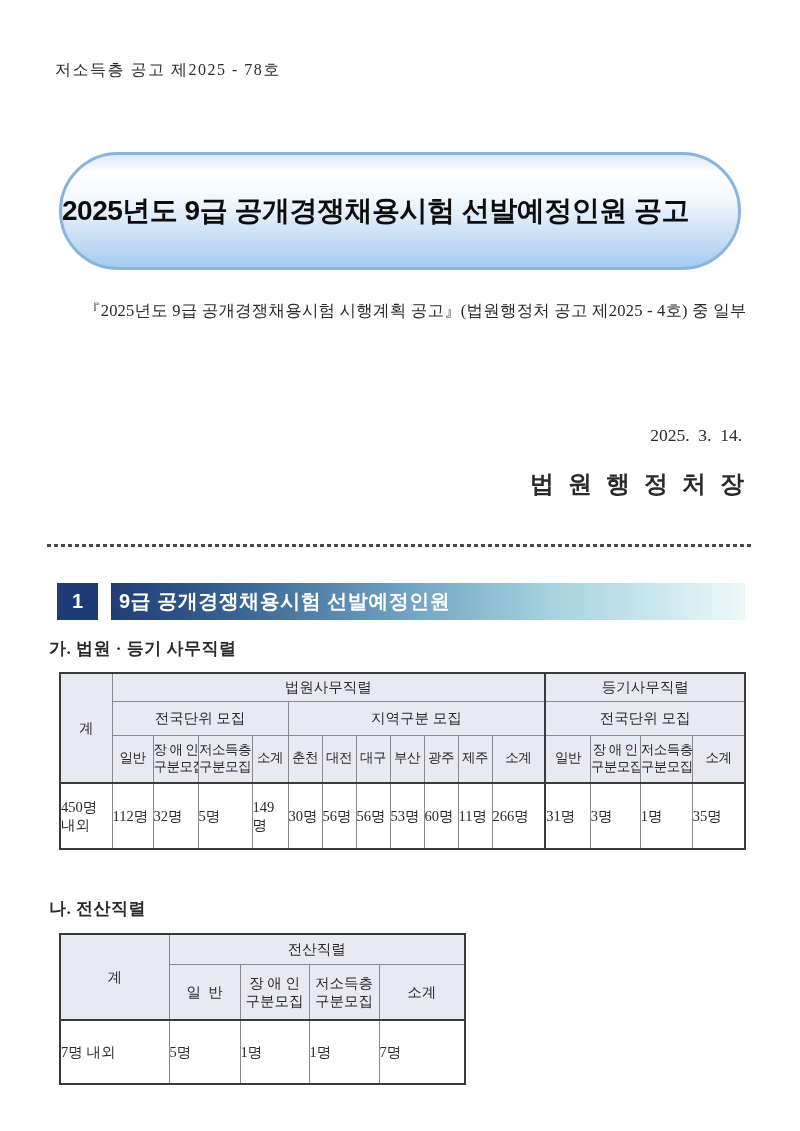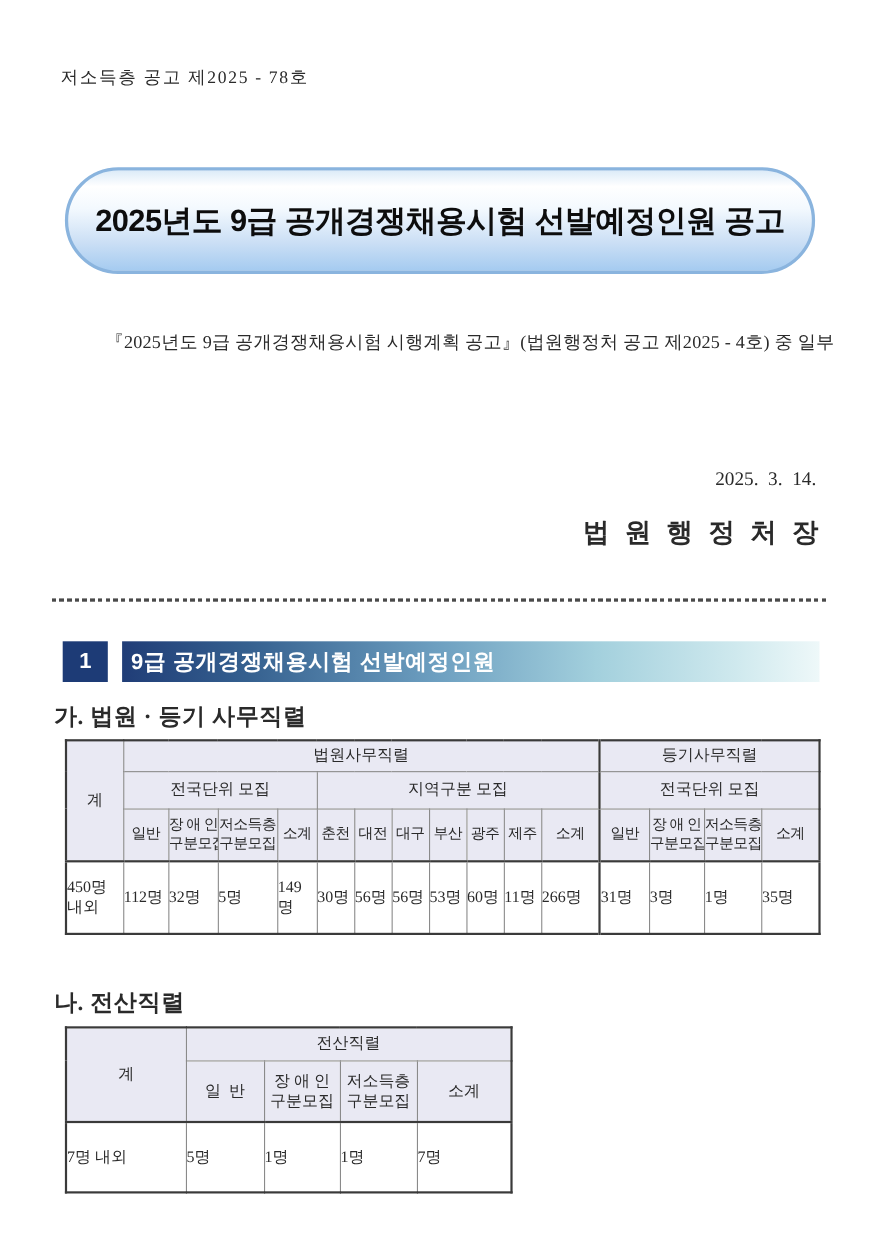--- a/index.html
+++ b/index.html
@@ -7,31 +7,31 @@
   .page {
     position:relative; width:800px; height:1131px; margin:0 auto;
     background:#ffffff; overflow:hidden;
     font-family:"Liberation Serif", serif; color:#2a2a2a;
   }
   .doc-number {
     position:absolute; top:60px; left:55px;
     font-size:16px; letter-spacing:1.5px; white-space:pre;
   }
   .banner {
-    position:absolute; top:152px; left:59px; width:682px; height:97px;
+    position:absolute; top:152px; left:59px; width:682px; height:118px;
     border:3px solid #8ab4de; border-radius:60px;
     background:linear-gradient(180deg,#dcebf8 0%,#ffffff 16%,#f3f9fe 38%,#cbdff5 72%,#a5cbf0 100%);
-    display:flex; align-items:center; justify-content:center;
+    display:flex; align-items:center; 
   }
   .banner-title {
     font-family:"Liberation Sans", sans-serif; font-weight:bold;
     font-size:28px; color:#0d0d0d; letter-spacing:-0.5px; white-space:nowrap;
   }
   .body-line { position:absolute; font-size:16.5px; letter-spacing:0.2px; white-space:pre; }
-  .body-line.l1 { top:300px; left:96px;font-family:Liberation Serif, serif; }
+  .body-line.l1 { top:300px; left:84px;font-family:Liberation Serif, serif; }
   .body-line.l2 { top:343px; left:48px; }
   .date-line { position:absolute; top:425px; right:58px; font-size:17.5px; white-space:pre; }
   .signer-line {
     position:absolute; top:468px; right:52px;
     font-size:24px; font-weight:bold; letter-spacing:4px; white-space:pre;
   }
   .divider {
     position:absolute; top:544px; left:47px; right:47px; height:3px;
     background:repeating-linear-gradient(90deg,#4a4a4a 0 4px,transparent 4px 7px);
   }
@@ -43,21 +43,21 @@
   }
   .section-bar {
     flex:1; height:37px;
     background:linear-gradient(90deg,#203d77 0%,#35608f 18%,#6d9fc0 45%,#a3d0dd 68%,#cfe9ee 88%,#eef8f9 100%);
     display:flex; align-items:center; padding-left:8px;
   }
   .section-title {
     font-family:"Liberation Sans", sans-serif; font-weight:bold;
     font-size:20px; color:#ffffff; letter-spacing:0.5px; white-space:nowrap;
   }
-  .sub-heading { position:absolute; left:49px; font-size:21px; font-weight:bold; letter-spacing:0.5px; white-space:pre; }
+  .sub-heading { position:absolute; left:49px; font-size:17px; font-weight:bold; letter-spacing:0.5px; white-space:pre; }
   .sub-heading.a { top:637px; }
   .sub-heading.b { top:897px; }
   table.sheet {
     position:absolute; left:59px; border-collapse:collapse; table-layout:fixed;
     border:2px solid #3a3a3a; background:#ffffff;
   }
   table.t1 { top:672px; width:686px; }
   table.t2 { top:933px; width:406px; }
   table.sheet th, table.sheet td {
     border:1px solid #8a8a8a; vertical-align:middle;

